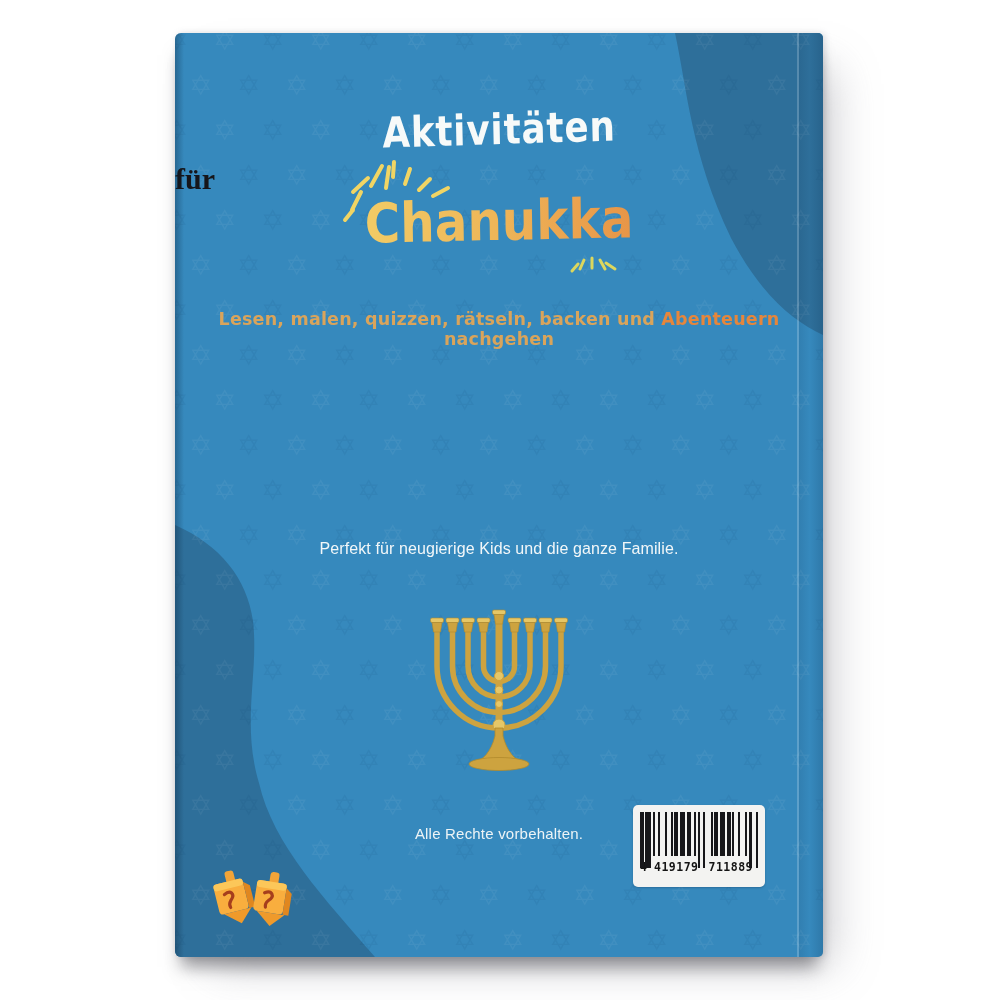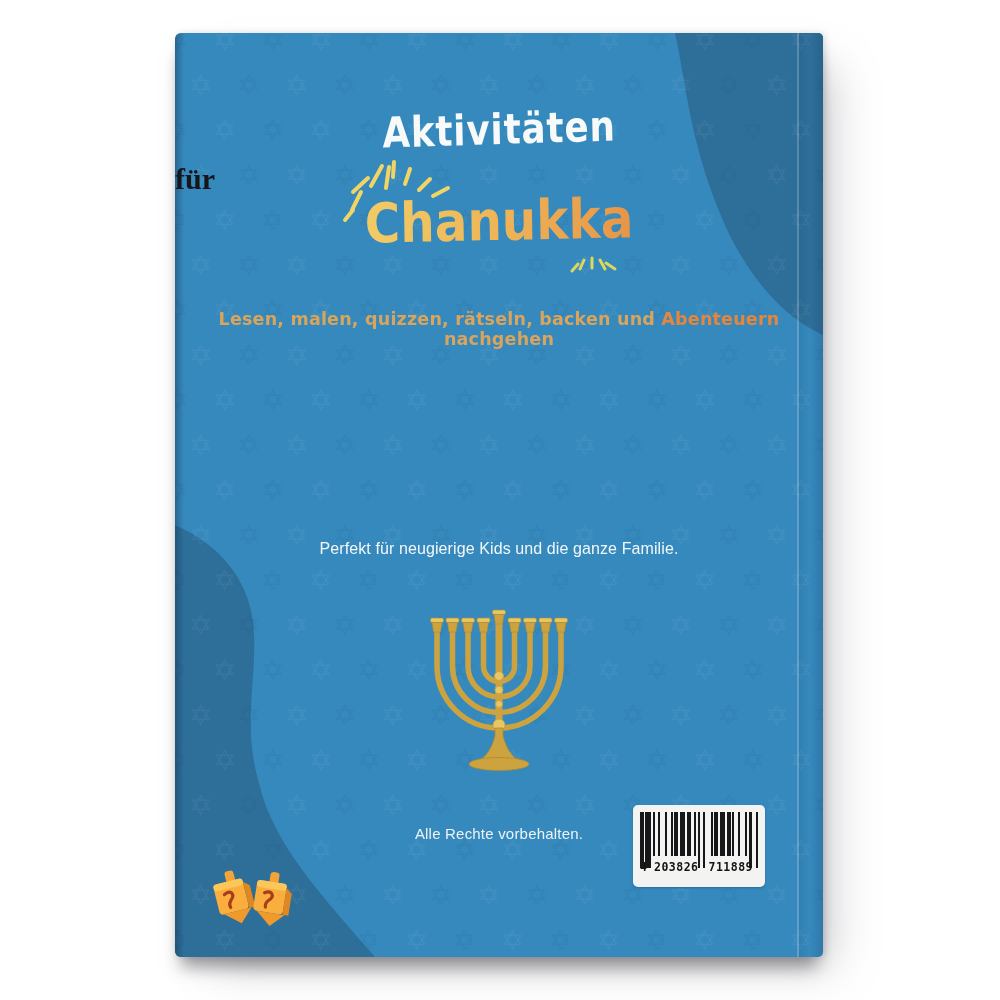--- a/index.html
+++ b/index.html
@@ -512,21 +512,21 @@
             <div style="width: 1.81538px; background: rgb(23, 23, 26); height: 44px;"></div>
             <div style="width: 5.44615px; height: 44px;"></div>
             <div style="width: 1.81538px; background: rgb(23, 23, 26); height: 44px;"></div>
             <div style="width: 1.81538px; height: 44px;"></div>
             <div style="width: 3.63077px; background: rgb(23, 23, 26); height: 56px;"></div>
             <div style="width: 3.63077px; height: 44px;"></div>
             <div style="width: 1.81538px; background: rgb(23, 23, 26); height: 56px;"></div>
           </div>
         <div class="bc-nums">
           <span class="lead">4</span>
-          <span class="grp">203826</span>
+          <span class="grp">419179</span>
           <span class="grp">711889</span>
         </div>
       </div>
 
       <svg class="dreidels" width="92" height="82" viewBox="0 0 92 82">
         <g transform="rotate(-14 26 40)">
           <rect x="22" y="2" width="9" height="13" rx="3" fill="#f2a438"></rect>
           <rect x="8" y="12" width="30" height="31" rx="4" fill="#f9ae3e"></rect>
           <rect x="8" y="12" width="30" height="7" rx="3" fill="#fcc759"></rect>
           <path d="M38 16 L44 21 L44 43 L38 43 Z" fill="#e0871f"></path>

